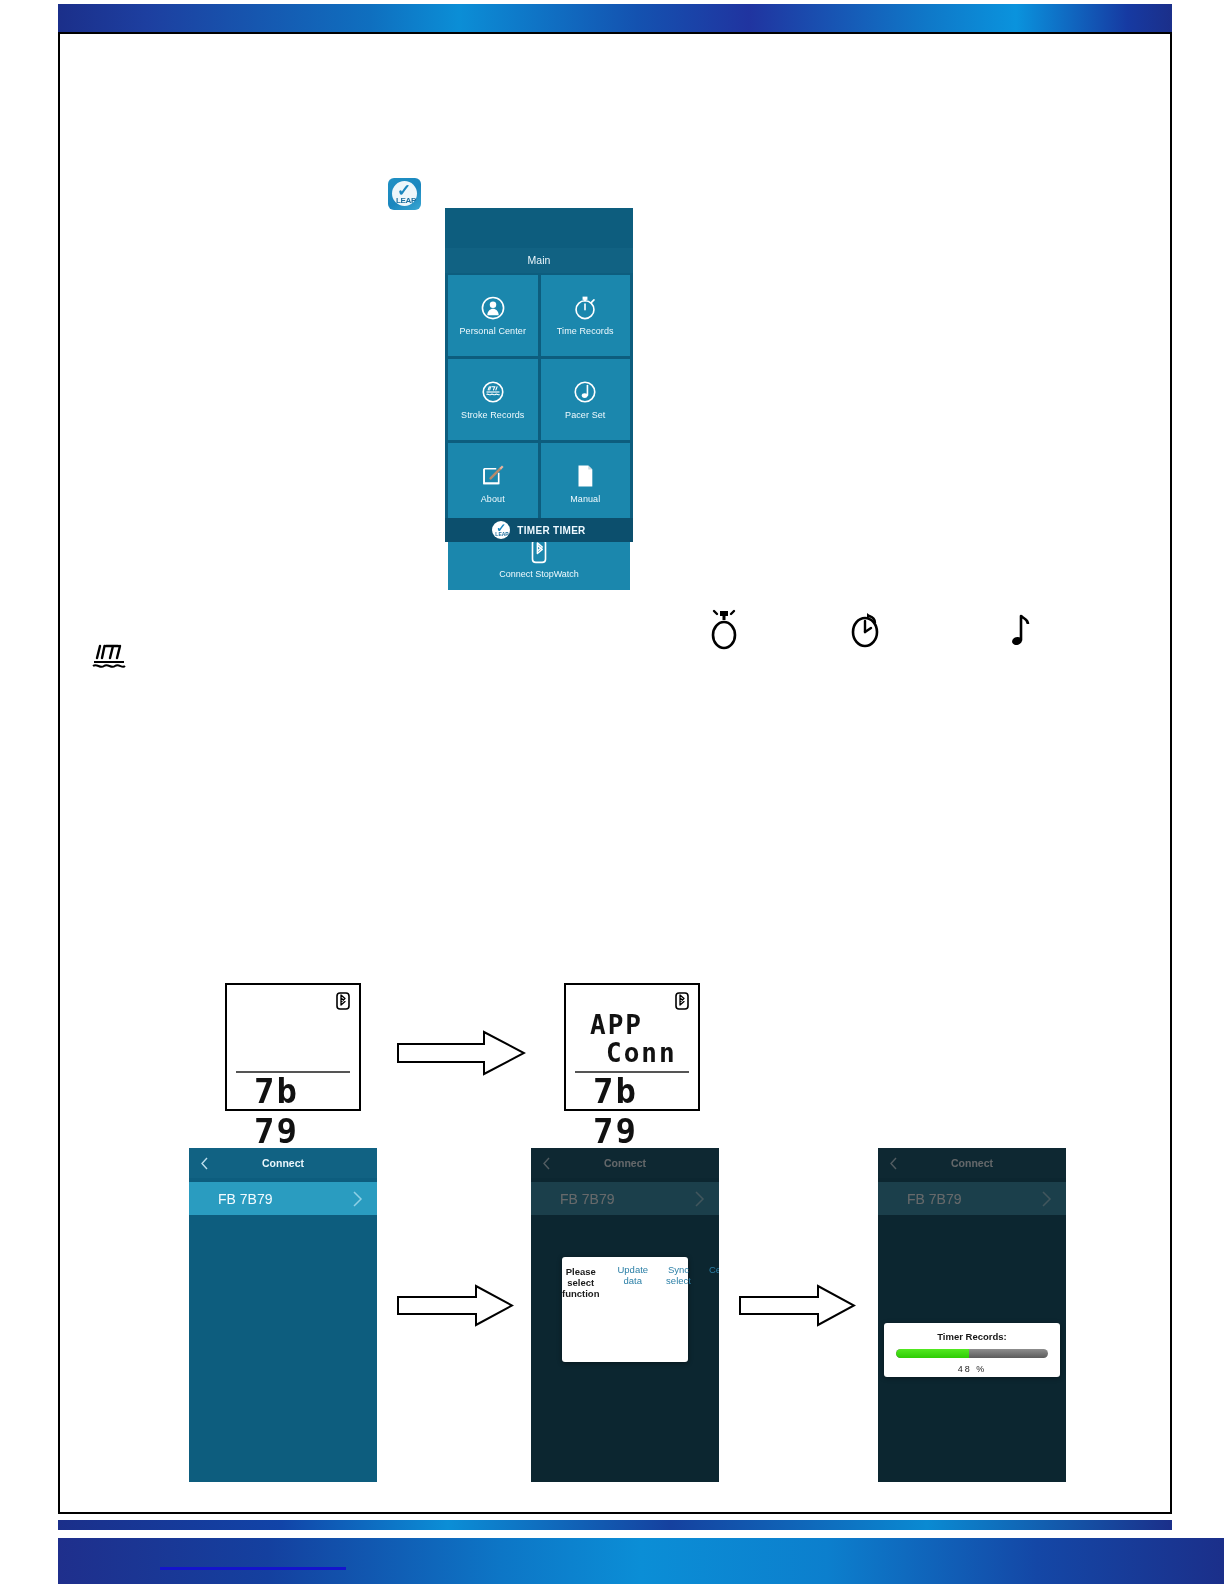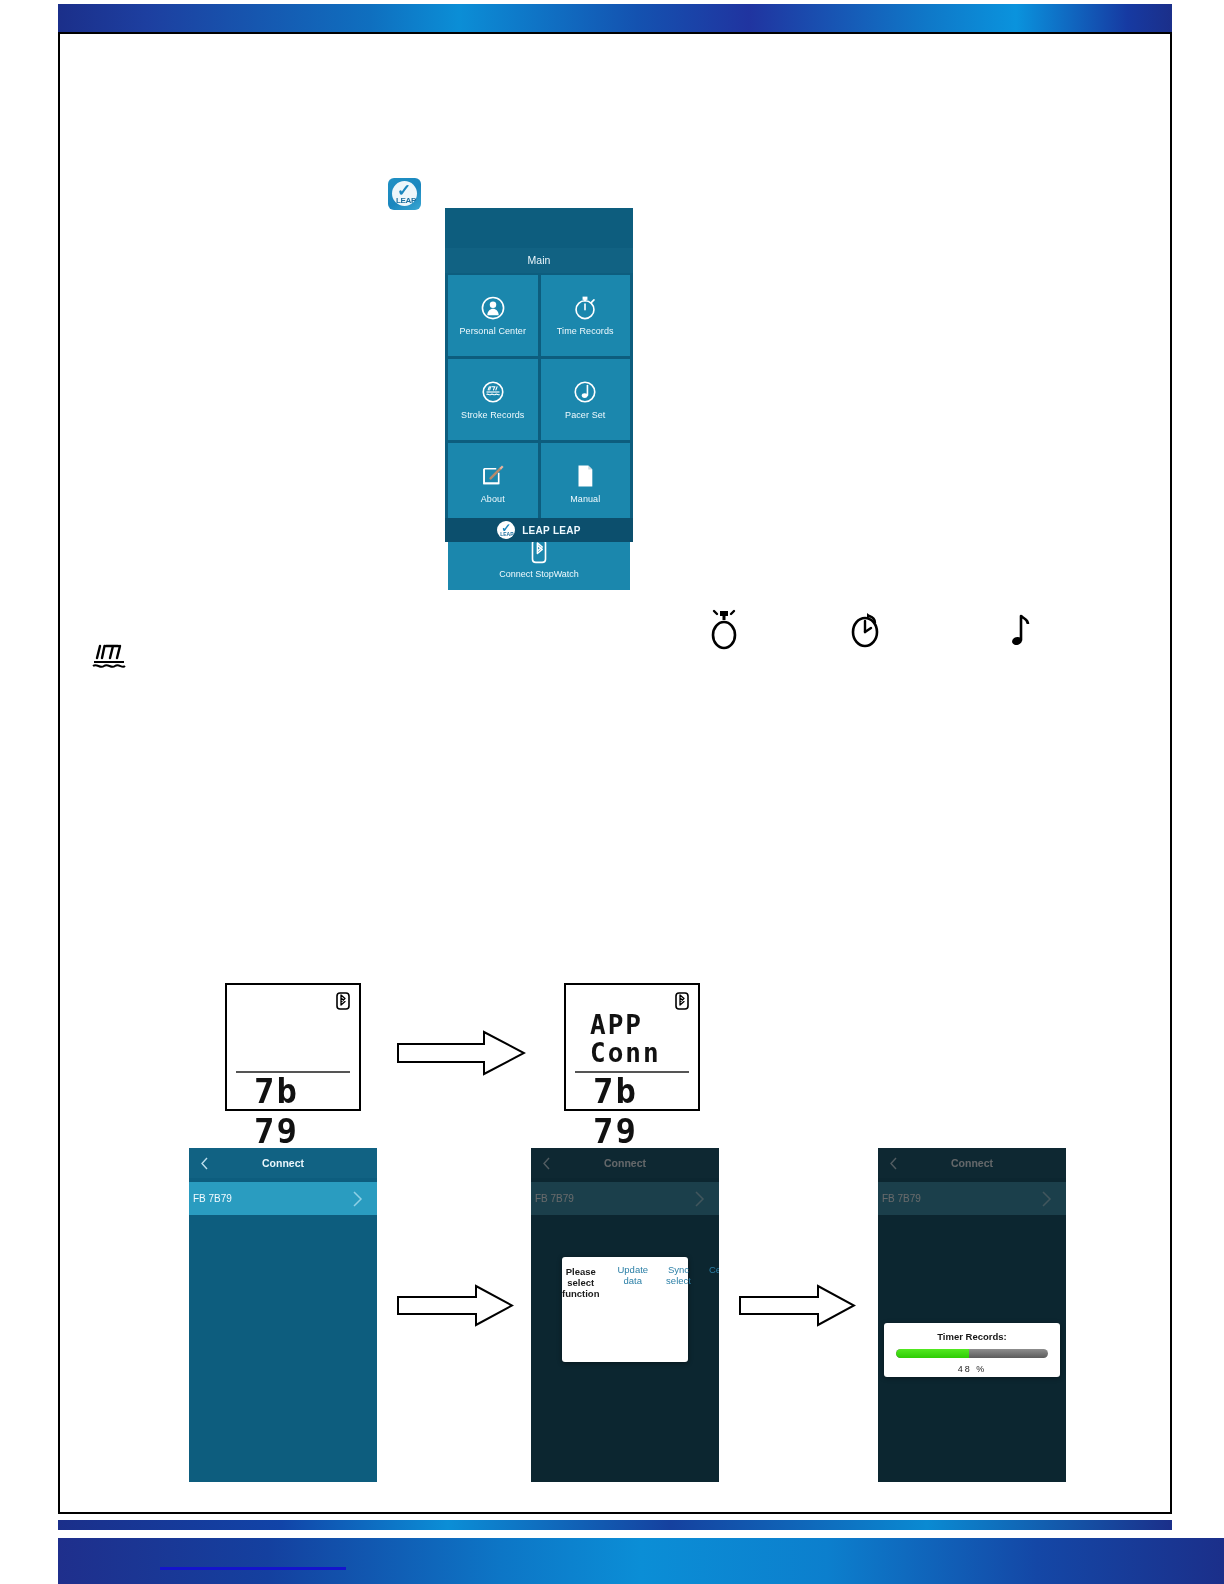--- a/index.html
+++ b/index.html
@@ -125,21 +125,21 @@
     display:flex;align-items:center;justify-content:center;
   }
   .ph-hdr .tt{color:#eaf6fc;font-size:10.5px;font-weight:bold;}
   .ph-back{
     position:absolute;left:11px;top:9px;width:9px;height:13px;
   }
   .ph-row{
     height:33px;margin-top:4px;background:#2a9cc0;position:relative;
     display:flex;align-items:center;
   }
-  .ph-row .nm{color:#f3fbff;font-size:10px;margin-left:4px;}
+  .ph-row .nm{color:#f3fbff;font-size:14px;margin-left:29px;}
   .ph-chev{position:absolute;right:14px;top:9px;width:11px;height:16px;}
 
   .dim{filter:brightness(.42) saturate(.75);}
 
   .dlg{
     position:absolute;left:31px;top:109px;width:126px;height:105px;
     background:#fff;border-radius:3px;
     box-shadow:0 1px 5px rgba(0,0,0,.45);
     display:flex;flex-direction:row;align-items:stretch;
   }
@@ -249,21 +249,21 @@
       <path d="M14 9l6 5-6 5V6l6 5-6 5" fill="none" stroke="#fff" stroke-width="1.8" stroke-linejoin="round"></path>
     </svg>
     <span class="lbl">Connect StopWatch</span>
   </div>
 
   <div class="pm-foot">
     <span class="fmark">
       <span class="t">✓</span>
       <span class="w">LEAP</span>
     </span>
-    <span class="fl">LEAP LEAP</span>
+    <span class="fl">TIMER TIMER</span>
   </div>
 </div>
 
 <svg class="glyph" style="left:90px;top:640px;width:44px;height:32px" viewBox="0 0 44 32">
   <path d="M4 22h30" stroke="#000" stroke-width="2"></path>
   <path d="M3 26c4-3 7 3 11 0s7 3 11 0 7 3 10 0" fill="none" stroke="#000" stroke-width="2"></path>
   <path d="M7 18l3-12M12 18l2.5-12M16 6h12M20 18l3-12M27 18l3-12" stroke="#000" stroke-width="2.4" stroke-linecap="round"></path>
 </svg>
 
 <svg class="glyph" style="left:708px;top:608px;width:32px;height:44px" viewBox="0 0 32 44">
@@ -299,21 +299,21 @@
 <svg class="arrow" style="left:396px;top:1028px;width:130px;height:50px" viewBox="0 0 130 50">
   <path d="M2 16h86V4l40 21-40 21V34H2z" fill="#fff" stroke="#000" stroke-width="2"></path>
 </svg>
 
 <div class="lcd" style="left:564px;top:983px;width:136px;height:128px;">
   <svg class="bt" viewBox="0 0 14 18">
     <rect x="1" y="1" width="12" height="16" rx="3" fill="none" stroke="#000" stroke-width="1.6"></rect>
     <path d="M5 6l4 3.5-4 3.5V3l4 3.5-4 3.5" fill="none" stroke="#000" stroke-width="1.3" stroke-linejoin="round"></path>
   </svg>
   <div class="seg seg-txt" style="position:absolute;left:24px;top:25px;">APP</div>
-  <div class="seg seg-txt" style="position:absolute;left:24px;top:53px;">Conn</div>
+  <div class="seg seg-txt" style="position:absolute;left:40px;top:53px;">Conn</div>
   <div class="hr" style="top:86px;"></div>
   <div class="seg seg-big" style="position:absolute;left:27px;top:86px;">7b 79</div>
 </div>
 
 <div class="phone" style="left:189px;top:1148px;">
   <div class="ph-hdr">
     <svg class="ph-back" viewBox="0 0 9 13">
       <path d="M7 1L2 6.5 7 12" fill="none" stroke="#bcddec" stroke-width="1.4"></path>
     </svg>
     <span class="tt">Connect</span>

